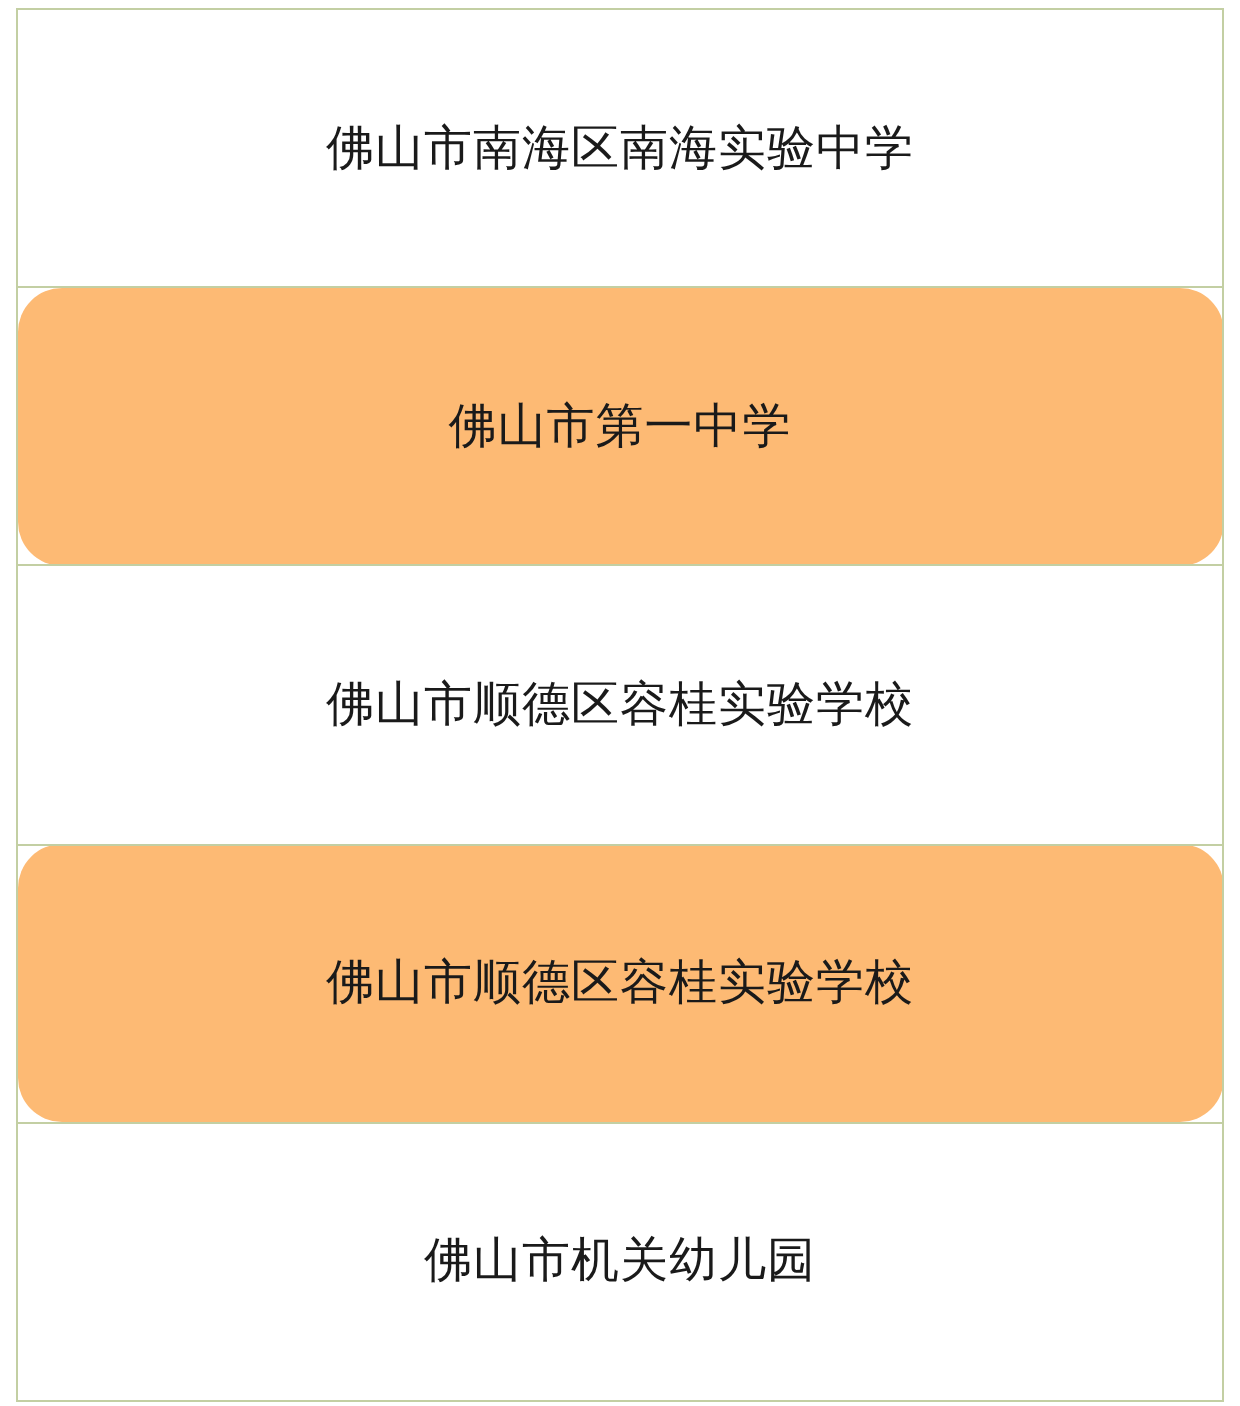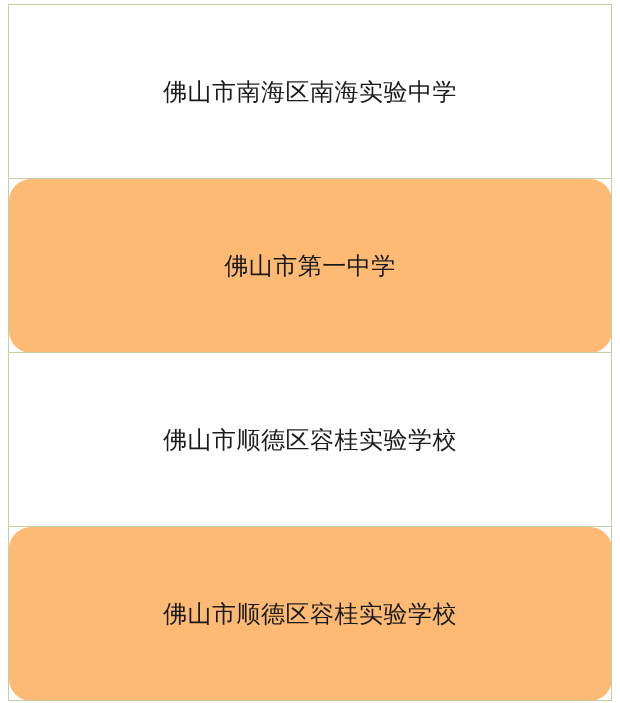--- a/index.html
+++ b/index.html
@@ -60,15 +60,18 @@
       </tr>
       <tr class="row-even">
         <td>佛山市第一中学</td>
       </tr>
       <tr class="row-odd">
         <td>佛山市顺德区容桂实验学校</td>
       </tr>
       <tr class="row-even">
         <td>佛山市顺德区容桂实验学校</td>
       </tr>
+      <tr class="row-odd">
+        <td>佛山市机关幼儿园</td>
+      </tr>
     </tbody>
   </table>
 </div>
 
 </body></html>

